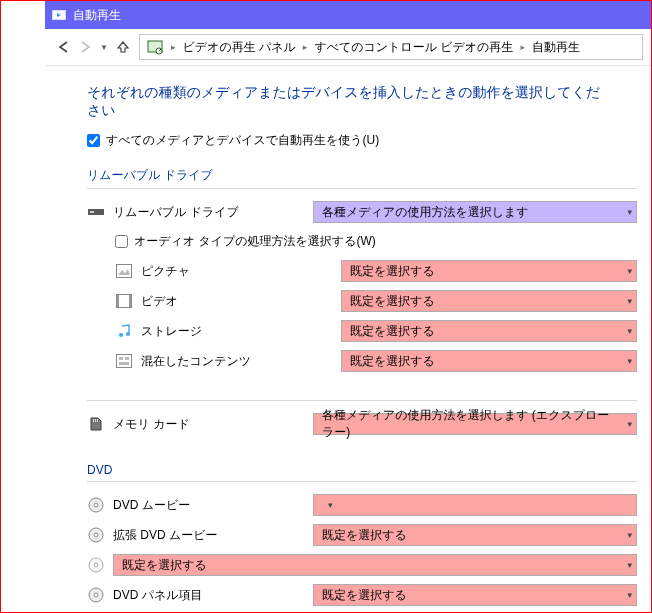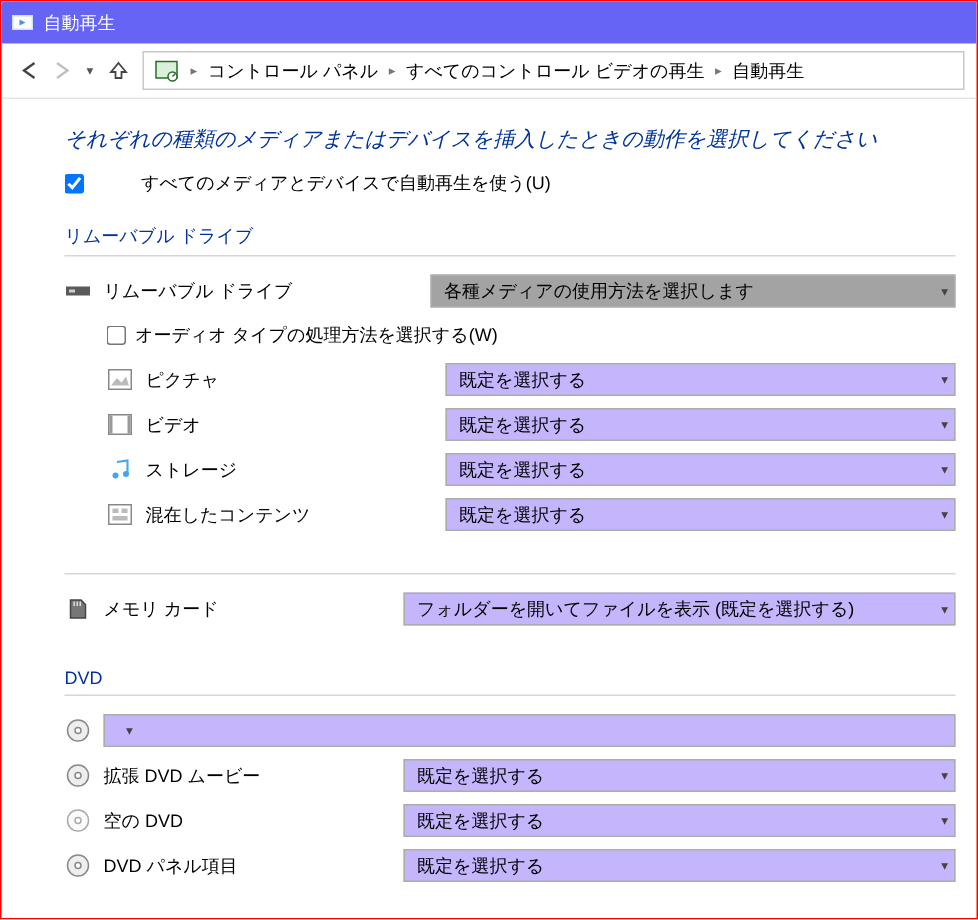--- a/index.html
+++ b/index.html
@@ -10,20 +10,21 @@
     color: #000;
     background: #fff;
   }
   .window {
     width: 652px;
     height: 613px;
     box-sizing: border-box;
     border: 1px solid red;
     background: #fff;
     overflow: hidden;
+    padding-left: 44px;
   }
   .titlebar {
     height: 28px;
     background: #6664f4;
     color: #fff;
     display: flex;
     align-items: center;
     padding: 0 6px;
     font-size: 12px;
   }
@@ -93,27 +94,25 @@
   .content {
     padding: 12px 14px 0 14px;
     height: calc(100% - 28px - 36px);
     overflow: hidden;
     box-sizing: border-box;
   }
   .heading {
     color: #003399;
     font-size: 14px;
     padding: 6px 28px 12px 28px;
-    font-style: italic;
   }
   .master-check {
     display: flex;
     align-items: center;
     padding: 0 0 18px 28px;
-    gap: 32px;
   }
   .master-check input { margin: 0 6px 0 0; }
   .section-title {
     color: #003399;
     font-size: 12px;
     padding: 0 0 4px 28px;
     position: relative;
   }
   .section-line {
     border: none;
@@ -136,28 +135,28 @@
     margin-right: 8px;
     color: #555;
   }
   .row .lbl {
     flex: 0 0 200px;
   }
   .row .dd {
     flex: 1;
     height: 22px;
     border: 1px solid #adadad;
-    background: #c4b5fd; 
+    background: #fca5a5; 
     display: flex;
     align-items: center;
     justify-content: space-between;
     padding: 0 4px 0 8px;
     box-sizing: border-box;
   }
-  .row .dd.white { background: #a3a3a3; margin-left: 18px; }
+  .row .dd.white { background: #c4b5fd; }
   .row .dd .caret {
     font-size: 9px;
     color: #444;
     padding-left: 6px;
   }
   .subcheck {
     display: flex;
     align-items: center;
     margin: 8px 0 8px 56px;
   }
@@ -198,21 +197,21 @@
     </div>
     <div class="addr">
       <span class="cp-icon">
         <svg width="16" height="16" viewBox="0 0 16 16">
           <rect x="1" y="2" width="14" height="11" fill="#d9f0d9" stroke="#2b6b2b"></rect>
           <circle cx="12" cy="12" r="3" fill="#fff" stroke="#2b6b2b"></circle>
           <path d="M12 12 L14 10" stroke="#2b6b2b"></path>
         </svg>
       </span>
       <span class="sep">▸</span>
-      <span class="crumb">コントロール パネル</span>
+      <span class="crumb">ビデオの再生 パネル</span>
       <span class="sep">▸</span>
       <span class="crumb">すべてのコントロール ビデオの再生</span>
       <span class="sep">▸</span>
       <span class="crumb">自動再生</span>
     </div>
   </div>
 
   <div class="content">
     <div class="heading">それぞれの種類のメディアまたはデバイスを挿入したときの動作を選択してください</div>
 
@@ -308,37 +307,38 @@
       <span class="ico">
         <svg width="16" height="16" viewBox="0 0 16 16">
             <path d="M3 2 L10 2 L13 5 L13 14 L3 14 Z" fill="#777" stroke="#444"></path>
             <rect x="5" y="3" width="1" height="3" fill="#ddd"></rect>
             <rect x="7" y="3" width="1" height="3" fill="#ddd"></rect>
             <rect x="9" y="3" width="1" height="3" fill="#ddd"></rect>
           </svg>
       </span>
       <span class="lbl">メモリ カード</span>
       <div class="dd">
-        <span>フォルダーを開いてファイルを表示 (既定を選択する)</span>
+        <span>各種メディアの使用方法を選択します (エクスプローラー)</span>
         <span class="caret">▾</span>
       </div>
     </div>
 
     <div class="gap"></div>
 
     <div class="section-title">DVD</div>
     <hr class="section-line">
 
     <div class="row">
       <span class="ico">
         <svg width="16" height="16" viewBox="0 0 16 16">
             <circle cx="8" cy="8" r="7" fill="#eee" stroke="#888"></circle>
             <circle cx="8" cy="8" r="2" fill="#fff" stroke="#888"></circle>
           </svg>
       </span>
+      <span class="lbl">DVD ムービー</span>
       <div class="dd">
         <span class="caret">▾</span>
       </div>
     </div>
     <div class="row">
       <span class="ico">
         <svg width="16" height="16" viewBox="0 0 16 16">
             <circle cx="8" cy="8" r="7" fill="#eee" stroke="#888"></circle>
             <circle cx="8" cy="8" r="2" fill="#fff" stroke="#888"></circle>
           </svg>
@@ -349,21 +349,20 @@
         <span class="caret">▾</span>
       </div>
     </div>
     <div class="row">
       <span class="ico">
         <svg width="16" height="16" viewBox="0 0 16 16">
             <circle cx="8" cy="8" r="7" fill="#fafafa" stroke="#aaa"></circle>
             <circle cx="8" cy="8" r="2" fill="#fff" stroke="#aaa"></circle>
           </svg>
       </span>
-      <span class="lbl">空の DVD</span>
       <div class="dd">
         <span>既定を選択する</span>
         <span class="caret">▾</span>
       </div>
     </div>
     <div class="row">
       <span class="ico">
         <svg width="16" height="16" viewBox="0 0 16 16">
             <circle cx="8" cy="8" r="7" fill="#eee" stroke="#888"></circle>
             <circle cx="8" cy="8" r="2" fill="#fff" stroke="#888"></circle>

